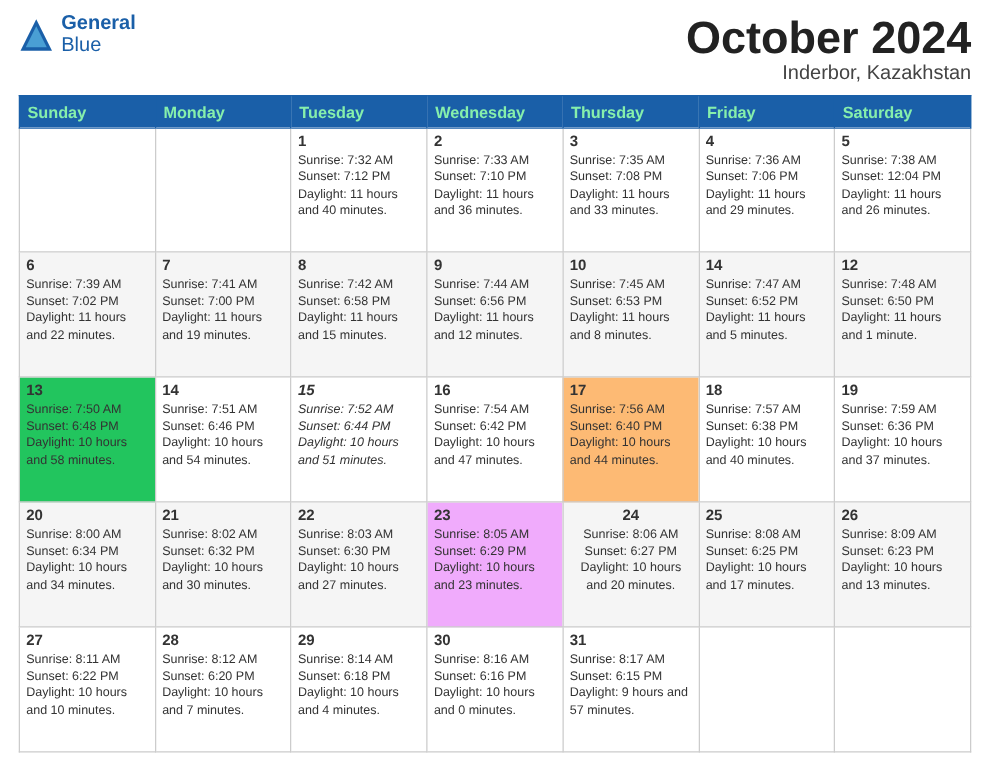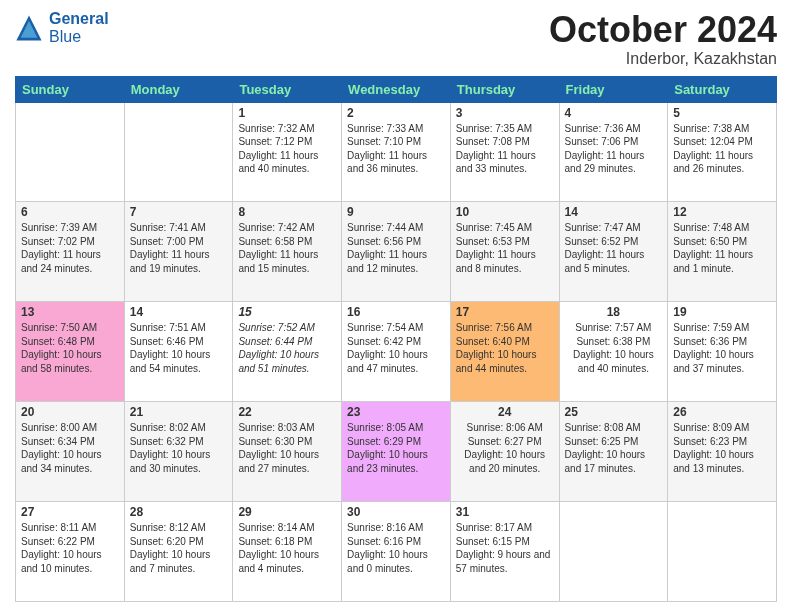--- a/index.html
+++ b/index.html
@@ -168,21 +168,21 @@
             <div>Daylight: 11 hours and 26 minutes.</div>
           </div>
           </td>
         </tr>
         <tr>
           <td style="background-color: rgb(245, 245, 245);">
             <span class="day-num">6</span>
           <div class="day-info">
             <div>Sunrise: 7:39 AM</div>
             <div>Sunset: 7:02 PM</div>
-            <div>Daylight: 11 hours and 24 minutes.</div>
+            <div>Daylight: 11 hours and 22 minutes.</div>
           </div>
           </td>
           <td style="background-color: rgb(245, 245, 245);">
             <span class="day-num">7</span>
           <div class="day-info">
             <div>Sunrise: 7:41 AM</div>
             <div>Sunset: 7:00 PM</div>
             <div>Daylight: 11 hours and 19 minutes.</div>
           </div>
           </td>
@@ -221,21 +221,21 @@
           <td style="background-color: rgb(245, 245, 245);">
             <span class="day-num">12</span>
           <div class="day-info">
             <div>Sunrise: 7:48 AM</div>
             <div>Sunset: 6:50 PM</div>
             <div>Daylight: 11 hours and 1 minute.</div>
           </div>
           </td>
         </tr>
         <tr>
-          <td style="background-color: #f9a8d4; margin-left: 40px;">
+          <td style="background-color: #22c55e; margin-left: 40px;">
             <span class="day-num">13</span>
           <div class="day-info">
             <div>Sunrise: 7:50 AM</div>
             <div>Sunset: 6:48 PM</div>
             <div>Daylight: 10 hours and 58 minutes.</div>
           </div>
           </td>
           <td style="background-color: rgb(255, 255, 255);">
             <span class="day-num">14</span>
           <div class="day-info">
@@ -261,21 +261,21 @@
           </div>
           </td>
           <td style="background-color: #fdba74;">
             <span class="day-num">17</span>
           <div class="day-info">
             <div>Sunrise: 7:56 AM</div>
             <div>Sunset: 6:40 PM</div>
             <div>Daylight: 10 hours and 44 minutes.</div>
           </div>
           </td>
-          <td style="background-color: rgb(255, 255, 255); text-align: center;">
+          <td style="background-color: rgb(255, 255, 255);">
             <span class="day-num">18</span>
           <div class="day-info">
             <div>Sunrise: 7:57 AM</div>
             <div>Sunset: 6:38 PM</div>
             <div>Daylight: 10 hours and 40 minutes.</div>
           </div>
           </td>
           <td style="background-color: rgb(255, 255, 255);">
             <span class="day-num">19</span>
           <div class="day-info">

